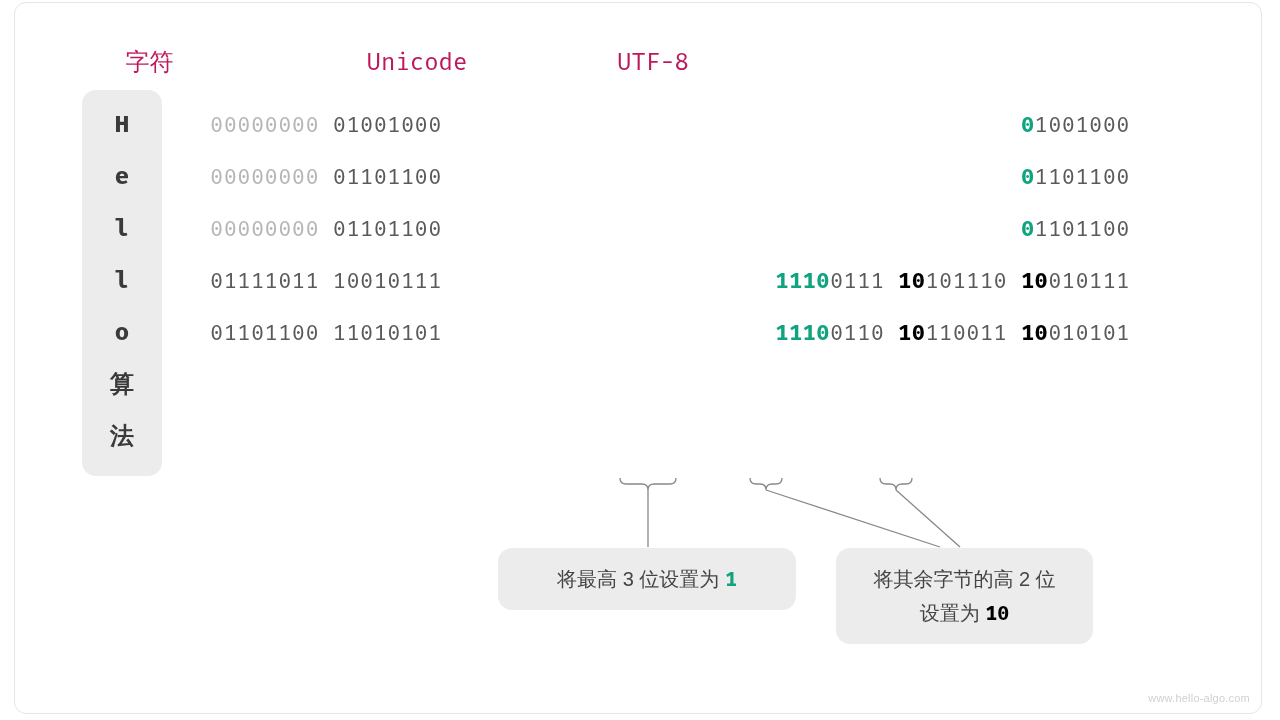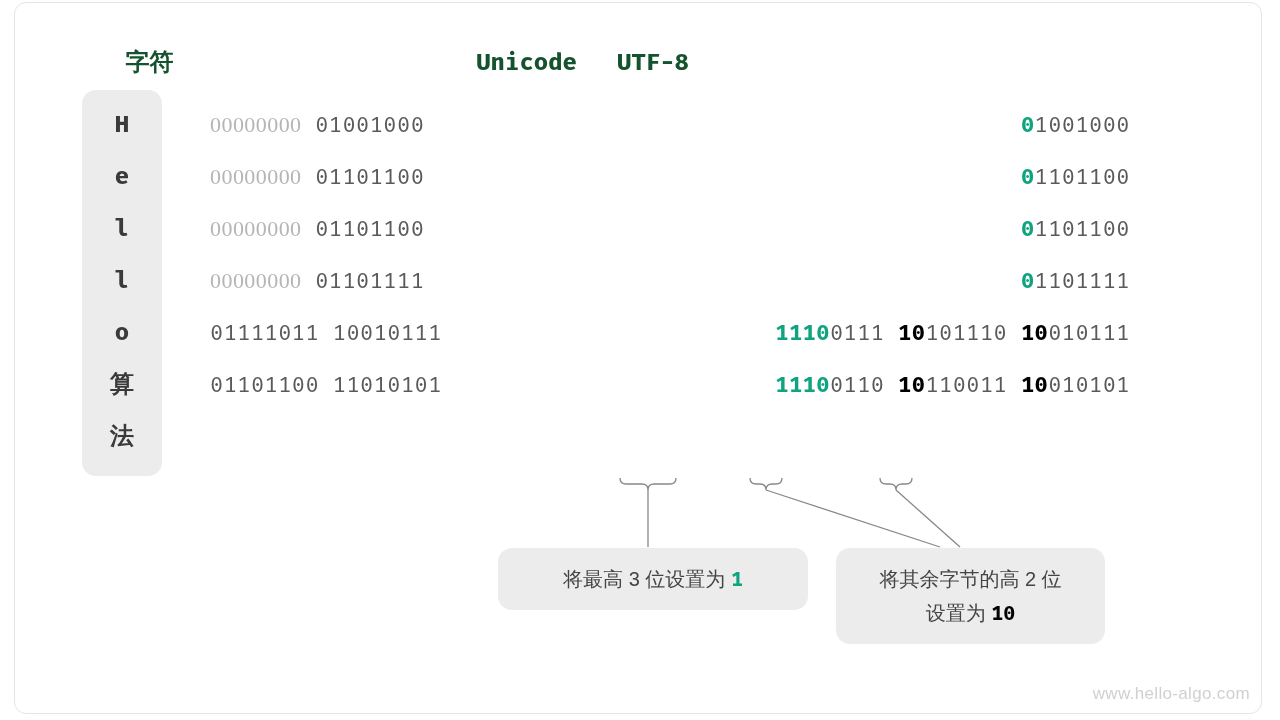--- a/index.html
+++ b/index.html
@@ -19,39 +19,39 @@
     width: 1248px;
     height: 712px;
     border: 1px solid #e5e5e5;
     border-radius: 12px;
     box-sizing: border-box;
   }
   .watermark {
     position: absolute;
     right: 30px;
     bottom: 16px;
-    font-size: 17px;
+    font-size: 11px;
     color: #d0d0d0;
     letter-spacing: 0.02em;
     font-family: "Helvetica Neue", Arial, sans-serif;
   }
   .header {
     display: grid;
     grid-template-columns: 135px 320px 500px;
     column-gap: 40px;
     align-items: center;
     position: absolute;
     left: 82px;
     top: 46px;
     font-size: 24px;
-    font-weight: 700;
-    color: #14532d;
+    font-weight: 400;
+    color: #be185d;
   }
   .header .h-char { text-align: center; }
-  .header .h-uni  { text-align: right; }
+  .header .h-uni  { text-align: center; }
   .header .h-utf  { text-align: left; }
   .char-col {
     position: absolute;
     left: 82px;
     top: 90px;
     width: 80px;
     background: #ececec;
     border-radius: 14px;
     padding: 8px 0 14px 0;
   }
@@ -71,30 +71,30 @@
   .row {
     display: grid;
     grid-template-columns: 340px 520px;
     column-gap: 60px;
     height: 52px;
     align-items: center;
     font-size: 22px;
     letter-spacing: 0.02em;
     color: #5a5a5a;
   }
-  .gray { color: #b5b5b5; font-family: Liberation Serif, serif; }
+  .gray { color: #b5b5b5; }
   .utf { text-align: right; white-space: pre; }
   .uni { white-space: pre; }
   .green { color: #0fa37f; font-weight: 700; }
   .blue  { color: #000000; font-weight: 700; }
   .callout {
     position: absolute;
     background: #ececec;
     border-radius: 14px;
-    padding: 14px 16px;
+    padding: 14px 10px;
     font-size: 20px;
     color: #444;
     text-align: center;
     line-height: 1.7;
     font-family: "PingFang SC", "Hiragino Sans GB", "Microsoft YaHei", sans-serif;
   }
   .callout .mono { font-family: "Fira Mono","Consolas",monospace; font-weight: 700; }
   #callout1 { left: 498px; top: 548px; width: 278px; }
   #callout2 { left: 836px; top: 548px; width: 237px; }
   svg.connectors { position:absolute; left:0; top:0; width:1280px; height:720px; pointer-events:none; }
@@ -126,24 +126,20 @@
     </div>
     <div class="row">
       <div class="uni"><span class="gray">00000000</span> 01101100</div>
       <div class="utf"><span class="green">0</span>1101100</div>
     </div>
     <div class="row">
       <div class="uni"><span class="gray">00000000</span> 01101100</div>
       <div class="utf"><span class="green">0</span>1101100</div>
     </div>
     <div class="row">
-      <div class="uni"><span class="gray">00000000</span> 01101111</div>
-      <div class="utf"><span class="green">0</span>1101111</div>
-    </div>
-    <div class="row">
       <div class="uni">01111011 10010111</div>
       <div class="utf"><span class="green">1110</span>0111 <span class="blue">10</span>101110 <span class="blue">10</span>010111</div>
     </div>
     <div class="row">
       <div class="uni">01101100 11010101</div>
       <div class="utf"><span class="green">1110</span>0110 <span class="blue">10</span>110011 <span class="blue">10</span>010101</div>
     </div>
   </div>
 
 <div class="callout" id="callout1">

